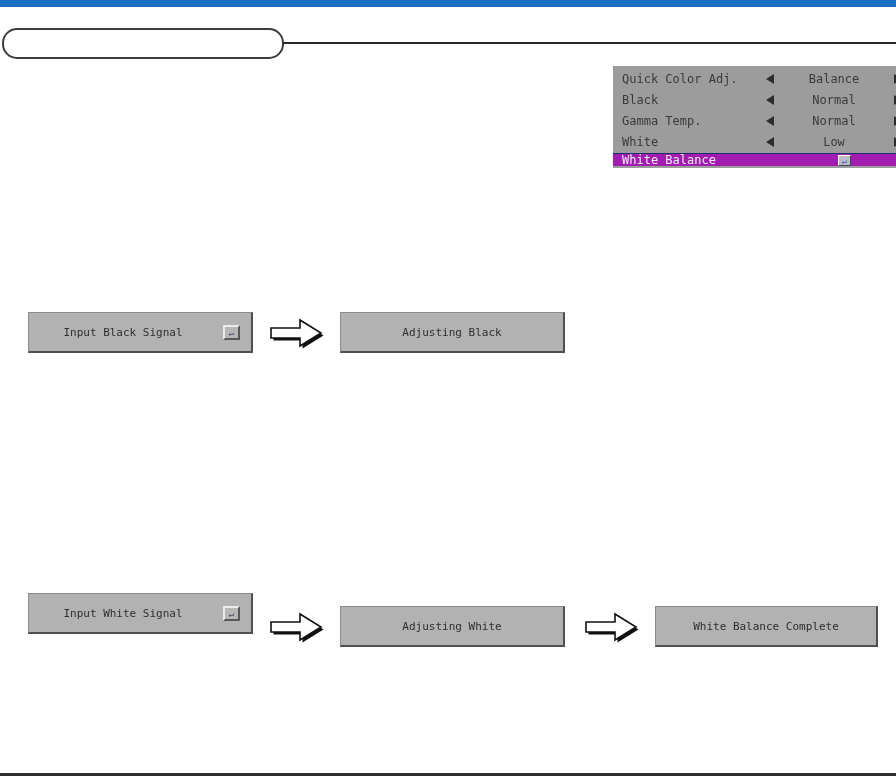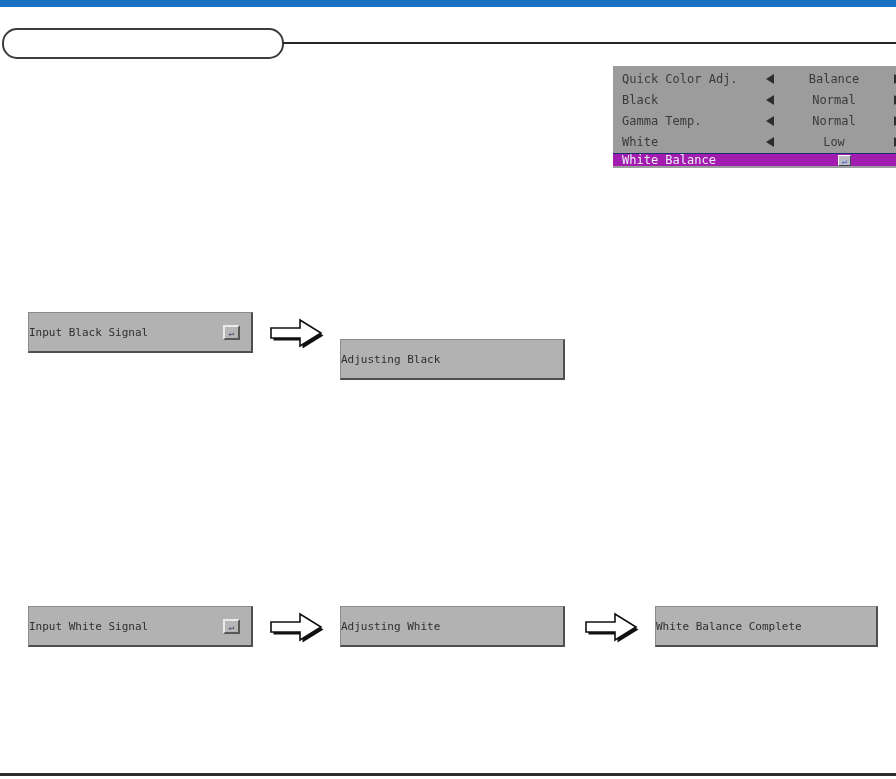--- a/index.html
+++ b/index.html
@@ -41,21 +41,21 @@
     background:#bcbcc6;border-top:1px solid #ffffff;border-left:1px solid #ffffff;
     border-right:1px solid #3f4356;border-bottom:1px solid #3f4356;
     display:flex;align-items:center;justify-content:center;
     font-size:9px;line-height:8px;color:#3c63cc;
   }
 
   
   .gbox{
     position:absolute;box-sizing:border-box;background:#b2b2b2;height:41px;
     border:1px solid #8b8b8b;border-right:2px solid #4f4f4f;border-bottom:2px solid #4f4f4f;
-    display:flex;align-items:center;
+    display:flex;align-items:center;justify-content:center;
     font-size:11px;color:#2f2f2f;white-space:nowrap;
   }
   .input-btn{padding-right:34px;}
   .btn-enter{
     position:absolute;right:11px;top:50%;margin-top:-7px;width:13px;height:11px;
     background:#b6b6b6;border-top:2px solid #ebebeb;border-left:2px solid #ebebeb;
     border-right:2px solid #585858;border-bottom:2px solid #585858;
     display:flex;align-items:center;justify-content:center;
     font-size:9px;line-height:8px;color:#3a4a66;
   }
@@ -111,25 +111,25 @@
     <span class="btn-enter">
         <span>↵</span>
       </span>
   </div>
 
   <svg class="flow-arrow" style="left:270px;top:317px;" viewBox="0 0 54 32">
     <polygon points="3.5,13.5 32.5,13.5 32.5,5.5 53.5,18.5 32.5,31.5 32.5,23.5 3.5,23.5" fill="#111111"></polygon>
     <polygon points="1,11 30,11 30,3 51,16 30,29 30,21 1,21" fill="#ffffff" stroke="#111111" stroke-width="1.6"></polygon>
   </svg>
 
-  <div class="gbox" style="left:340px;top:312px;width:225px;margin-top:27px;">
+  <div class="gbox" style="left:340px;top:312px;width:225px;">
     <span>Adjusting Black</span>
   </div>
 
-  <div class="gbox input-btn" style="left:28px;top:606px;width:225px;">
+  <div class="gbox input-btn" style="left:28px;top:593px;width:225px;">
     <span>Input White Signal</span>
     <span class="btn-enter">
         <span>↵</span>
       </span>
   </div>
 
   <svg class="flow-arrow" style="left:270px;top:611px;" viewBox="0 0 54 32">
     <polygon points="3.5,13.5 32.5,13.5 32.5,5.5 53.5,18.5 32.5,31.5 32.5,23.5 3.5,23.5" fill="#111111"></polygon>
     <polygon points="1,11 30,11 30,3 51,16 30,29 30,21 1,21" fill="#ffffff" stroke="#111111" stroke-width="1.6"></polygon>
   </svg>

